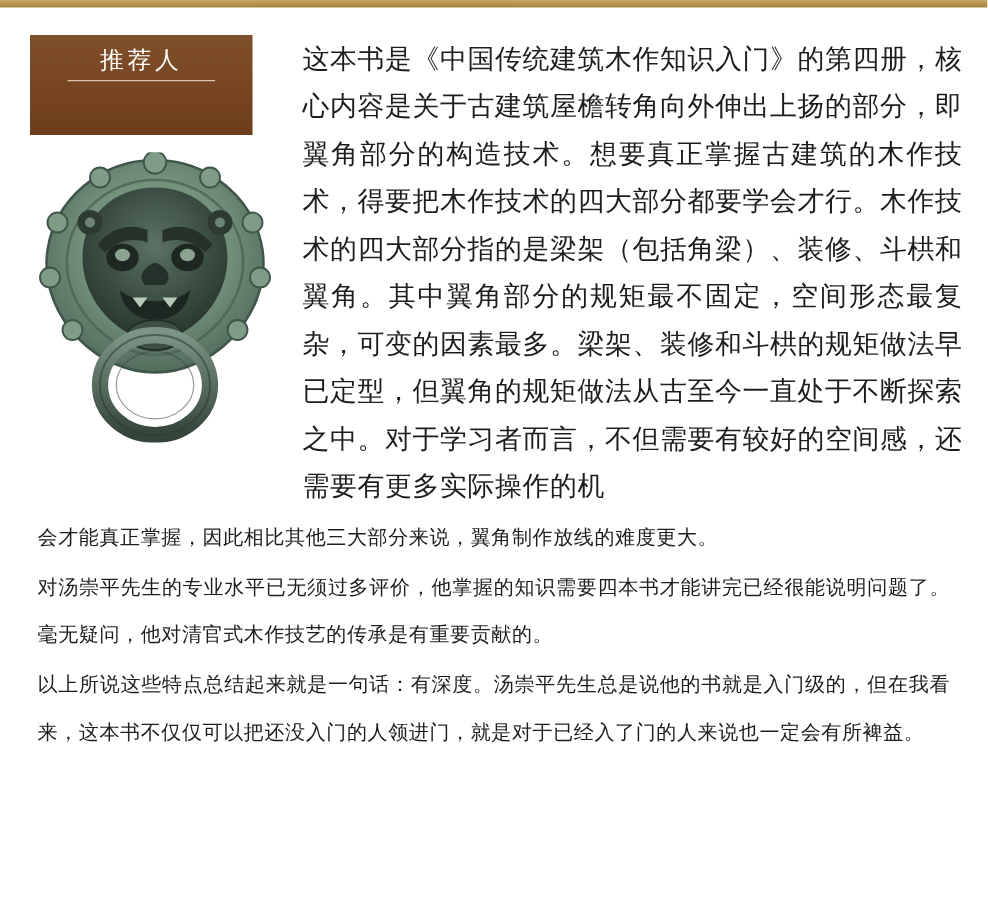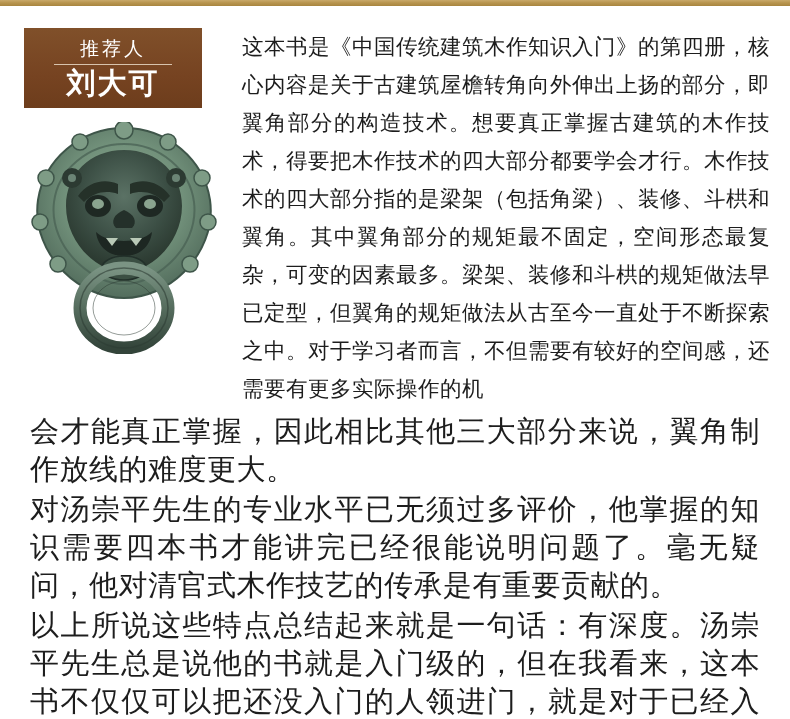--- a/index.html
+++ b/index.html
@@ -97,21 +97,21 @@
     letter-spacing: 0.5px;
     margin: 0;
   }
   .full-width-block {
     position: absolute;
     top: 412px;
     left: 30px;
     width: 730px;
   }
   .para-full {
-    font-size: 29px;
+    font-size: 16px;
     line-height: 38px;
     color: #1d1d1d;
     text-align: justify;
     text-justify: inter-ideograph;
     letter-spacing: 0.5px;
     margin: 0 0 2px 0;
   }
   .clearfix::after {
     content: "";
     display: block;
@@ -125,21 +125,20 @@
 
   <div class="top-rule"></div>
 
   <div class="content clearfix">
 
     <div class="left-col">
 
       <div class="badge">
         <div class="badge-label">推荐人</div>
         <div class="badge-divider"></div>
-        <div class="badge-name">刘大可</div>
       </div>
 
       <div class="knocker-wrap">
         <svg class="knocker-svg" width="212" height="232" viewBox="0 0 212 232">
           <defs>
             <radialGradient id="plateGrad" cx="50%" cy="42%" r="62%">
               <stop offset="0%" stop-color="#8fae93"></stop>
               <stop offset="55%" stop-color="#71907a"></stop>
               <stop offset="100%" stop-color="#4e6758"></stop>
             </radialGradient>

